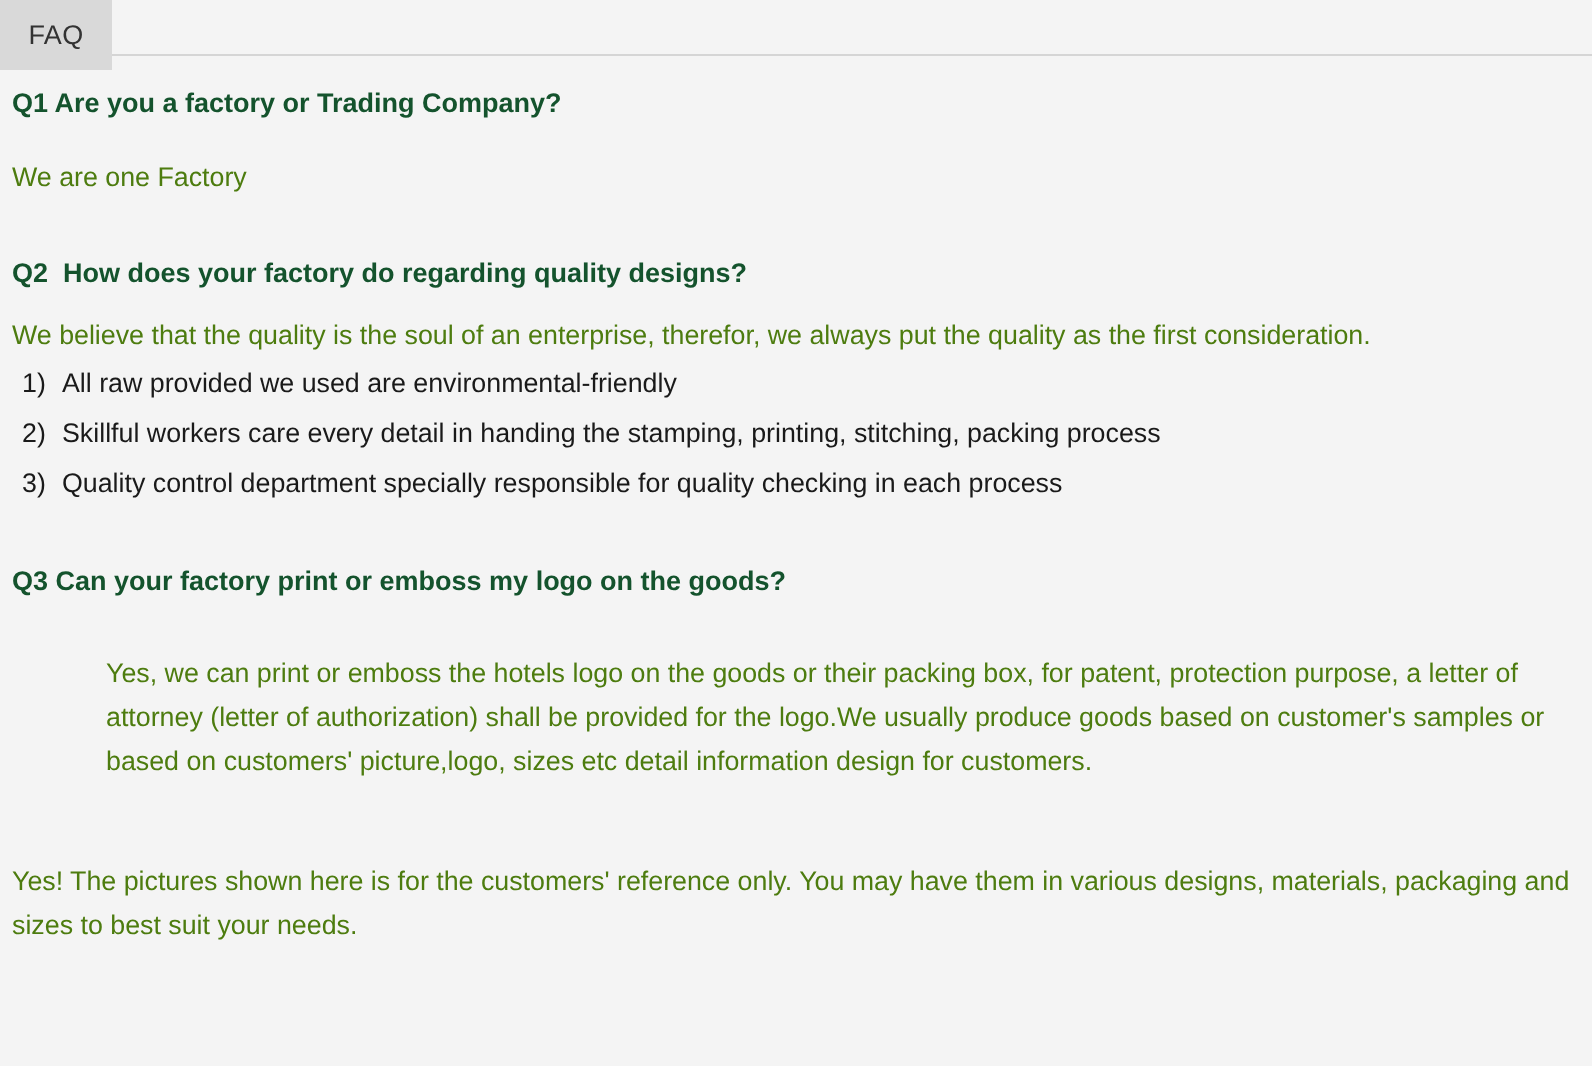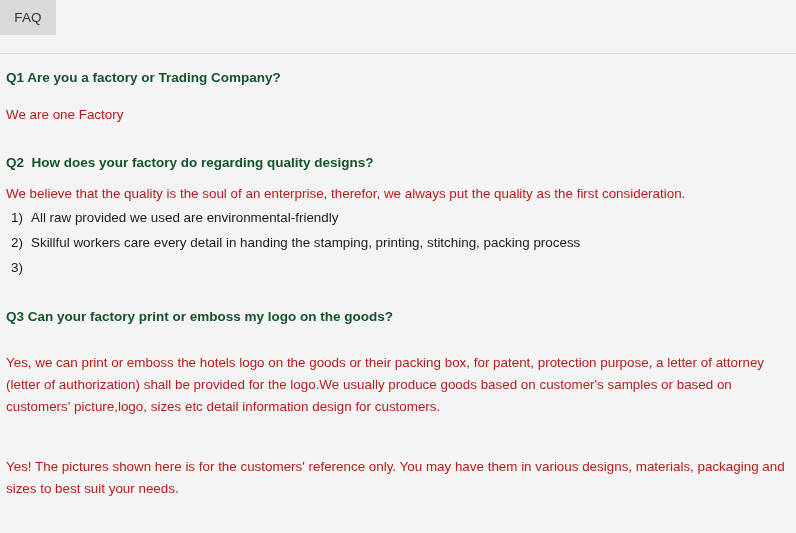--- a/index.html
+++ b/index.html
@@ -10,21 +10,21 @@
     width: 796px;
     height: 533px;
     background: #f4f4f4;
     font-family: "Liberation Sans", sans-serif;
     overflow: hidden;
   }
 
   
   .tab-bar {
     position: relative;
-    height: 54px;
+    height: 28px;
     background: #f4f4f4;
     border-bottom: 1px solid #d5d5d5;
     box-sizing: border-box;
   }
   .tab {
     position: absolute;
     left: 0;
     top: 0;
     width: 56px;
     height: 35px;
@@ -55,29 +55,29 @@
     white-space: pre;
     line-height: 1.2;
   }
 
   .q1-heading { margin: 16px 0 0 0; }
   .q2-heading { margin: 29px 0 0 0; }
   .q3-heading { margin: 29px 0 0 0; }
   .q4-heading { margin: 29px 0 0 0; }
 
   .body-text {
-    color: #b91c1c;
+    color: #4d7c0f;
     font-size: 13.4px;
     line-height: 22px;
     margin: 0;
   }
 
   .a1 { margin-top: 18px; }
   .a2 { margin-top: 12px; }
-  .a3 { margin-top: 26px; }
+  .a3 { margin-top: 26px; margin-left: 47px; }
   .a4 { margin-top: 38px; }
 
   .num-list {
     margin: 0;
     padding: 0;
     list-style: none;
     color: #1a1a1a;
     font-size: 13.4px;
     line-height: 25px;
   }
@@ -114,20 +114,21 @@
     <li>
       <span class="num-marker">1)</span>
       <span class="num-text">All raw provided we used are environmental-friendly</span>
     </li>
     <li>
       <span class="num-marker">2)</span>
       <span class="num-text">Skillful workers care every detail in handing the stamping, printing, stitching, packing process</span>
     </li>
     <li>
       <span class="num-marker">3)</span>
+      <span class="num-text">Quality control department specially responsible for quality checking in each process</span>
     </li>
   </ul>
 
   <div class="q-heading q3-heading">Q3 Can your factory print or emboss my logo on the goods?</div>
   <p class="body-text a3">Yes, we can print or emboss the hotels logo on the goods or their packing box, for patent, protection purpose, a letter of attorney (letter of authorization) shall be provided for the logo.We usually produce goods based on customer's samples or based on customers' picture,logo, sizes etc detail information design for customers.</p>
 
   <p class="body-text a4">Yes! The pictures shown here is for the customers' reference only. You may have them in various designs, materials, packaging and sizes to best suit your needs.</p>
 
 </div>
 

